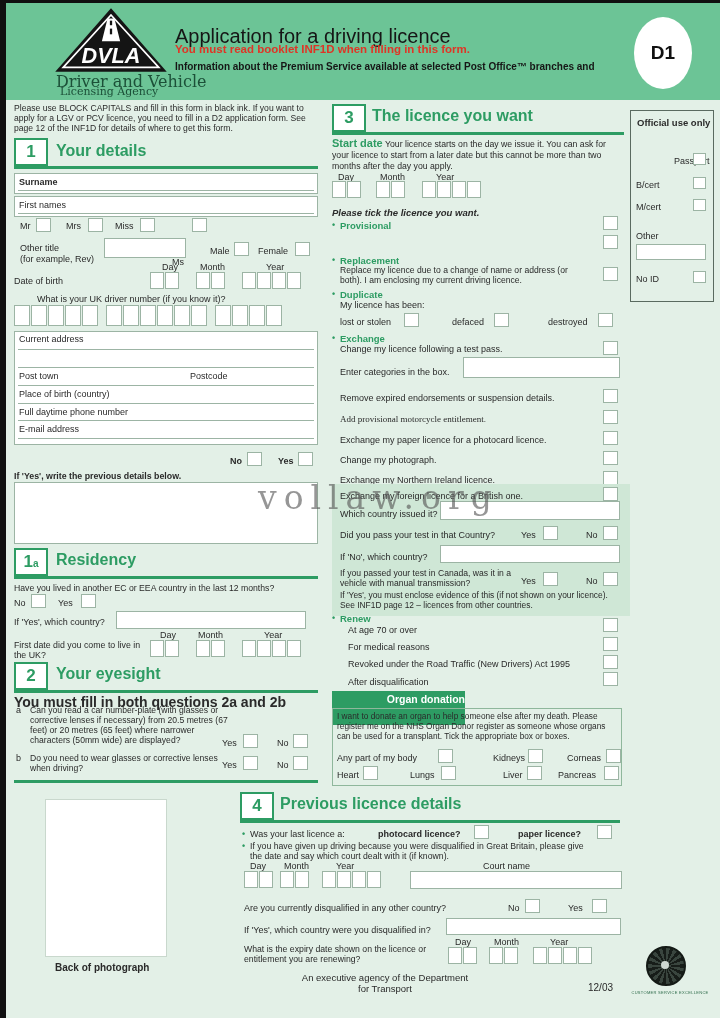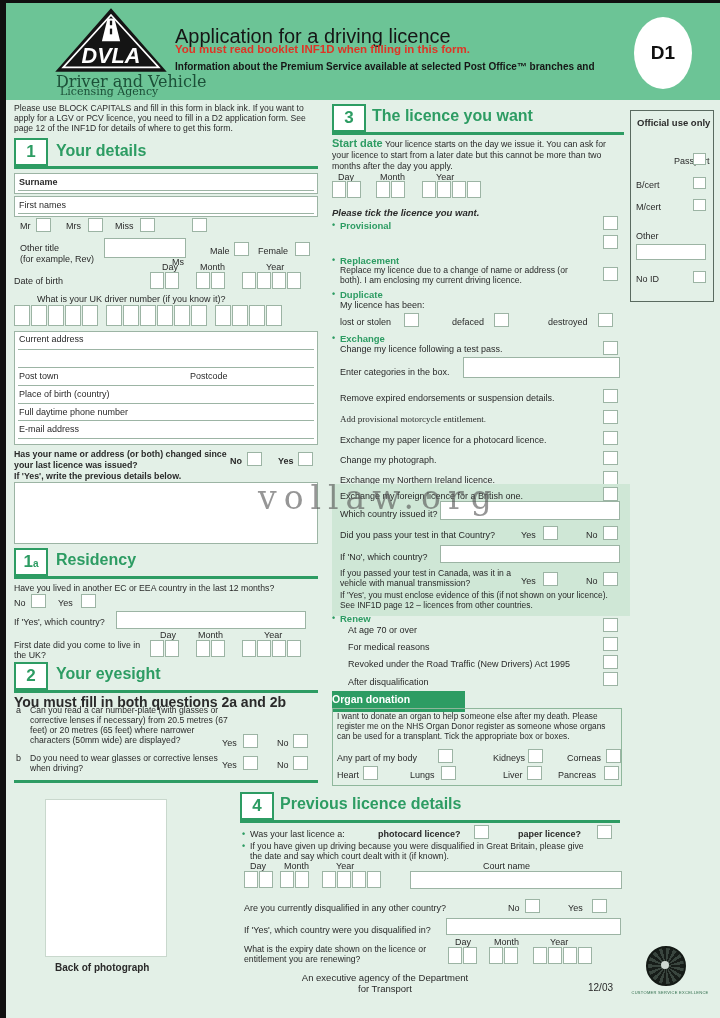--- a/index.html
+++ b/index.html
@@ -24,21 +24,21 @@
   .gap{width:6px;border:none;background:transparent;}
   .secbox{position:absolute;width:30px;height:24px;background:#fff;border:2px solid #2d9c63;color:#2d9c63;font-weight:bold;font-size:17px;text-align:center;line-height:24px;box-sizing:content-box;}
   .secbox small{font-size:10px;font-weight:bold;}
   .sect{position:absolute;color:#2d9c63;font-weight:bold;font-size:16px;white-space:nowrap;}
   .bar{position:absolute;height:3px;background:#2d9c63;}
   .blt{position:absolute;color:#2d9c63;font-size:9px;font-weight:bold;}
   .bn{position:absolute;color:#2d9c63;font-weight:bold;font-size:9.5px;white-space:nowrap;}
   .hl{position:absolute;background:#cfe7d6;}
   .wm{position:absolute;left:258px;top:478px;font-family:"DejaVu Serif",serif;font-size:33px;letter-spacing:7px;color:rgba(85,85,85,0.62);z-index:40;}
   .obox{position:absolute;left:630px;top:110px;width:82px;height:190px;border:1px solid #5a6a60;}
-  .organ-h{position:absolute;left:332px;top:691px;width:133px;height:21px;background:#2d9c63;color:#fff;font-weight:bold;font-size:10.5px;text-align:left;line-height:17px;}
+  .organ-h{position:absolute;left:332px;top:691px;width:133px;height:34px;background:#2d9c63;color:#fff;font-weight:bold;font-size:10.5px;text-align:right;line-height:17px;}
   .organ-p{position:absolute;left:332px;top:708px;width:288px;height:76px;border:1px solid #8fb79c;}
   .d1{position:absolute;left:628px;top:14px;width:58px;height:72px;background:#fff;border-radius:50%;text-align:center;line-height:72px;font-size:19px;font-weight:bold;color:#111;}
   .emblem{position:absolute;left:646px;top:946px;width:36px;height:36px;border-radius:50%;background:repeating-conic-gradient(#39453e 0 12deg,#171d19 12deg 24deg);border:2px solid #141a16;}
   .emblem::after{content:"";position:absolute;left:13px;top:13px;width:8px;height:8px;border-radius:50%;background:#cfd8d2;}
   .serif{font-family:"DejaVu Serif",serif;}
 </style>
 </head>
 <body>
 
 <div class="page">
@@ -153,21 +153,20 @@
   <span class="t" style="left:19px;top:371px;z-index:2;">Post town</span>
   <span class="t" style="left:190px;top:371px;z-index:2;">Postcode</span>
   <span class="ul" style="left:18px;top:385px;width:296px;z-index:2;"></span>
   <span class="t" style="left:19px;top:389px;z-index:2;">Place of birth (country)</span>
   <span class="ul" style="left:18px;top:403px;width:296px;z-index:2;"></span>
   <span class="t" style="left:19px;top:407px;z-index:2;">Full daytime phone number</span>
   <span class="ul" style="left:18px;top:420px;width:296px;z-index:2;"></span>
   <span class="t" style="left:19px;top:424px;z-index:2;">E-mail address</span>
   <span class="ul" style="left:18px;top:438px;width:296px;z-index:2;"></span>
 
-  <div class="p b" style="left:14px;top:449px;width:215px;font-size:8.8px;line-height:10.5px;">Has your name or address (or both) changed since your last licence was issued?</div>
   <span class="t b" style="left:230px;top:456px;">No</span>
   <span class="cb" style="left:247px;top:452px;"></span>
   <span class="t b" style="left:278px;top:456px;">Yes</span>
   <span class="cb" style="left:298px;top:452px;"></span>
   <span class="t b" style="left:14px;top:471px;font-size:8.8px;">If 'Yes', write the previous details below.</span>
   <div class="wb" style="left:14px;top:482px;width:304px;height:62px;"></div>
 
   <div class="wm">vollaw.org</div>
 
   <span class="secbox" style="left:14px;top:548px;"><span>1</span><small>a</small></span>

